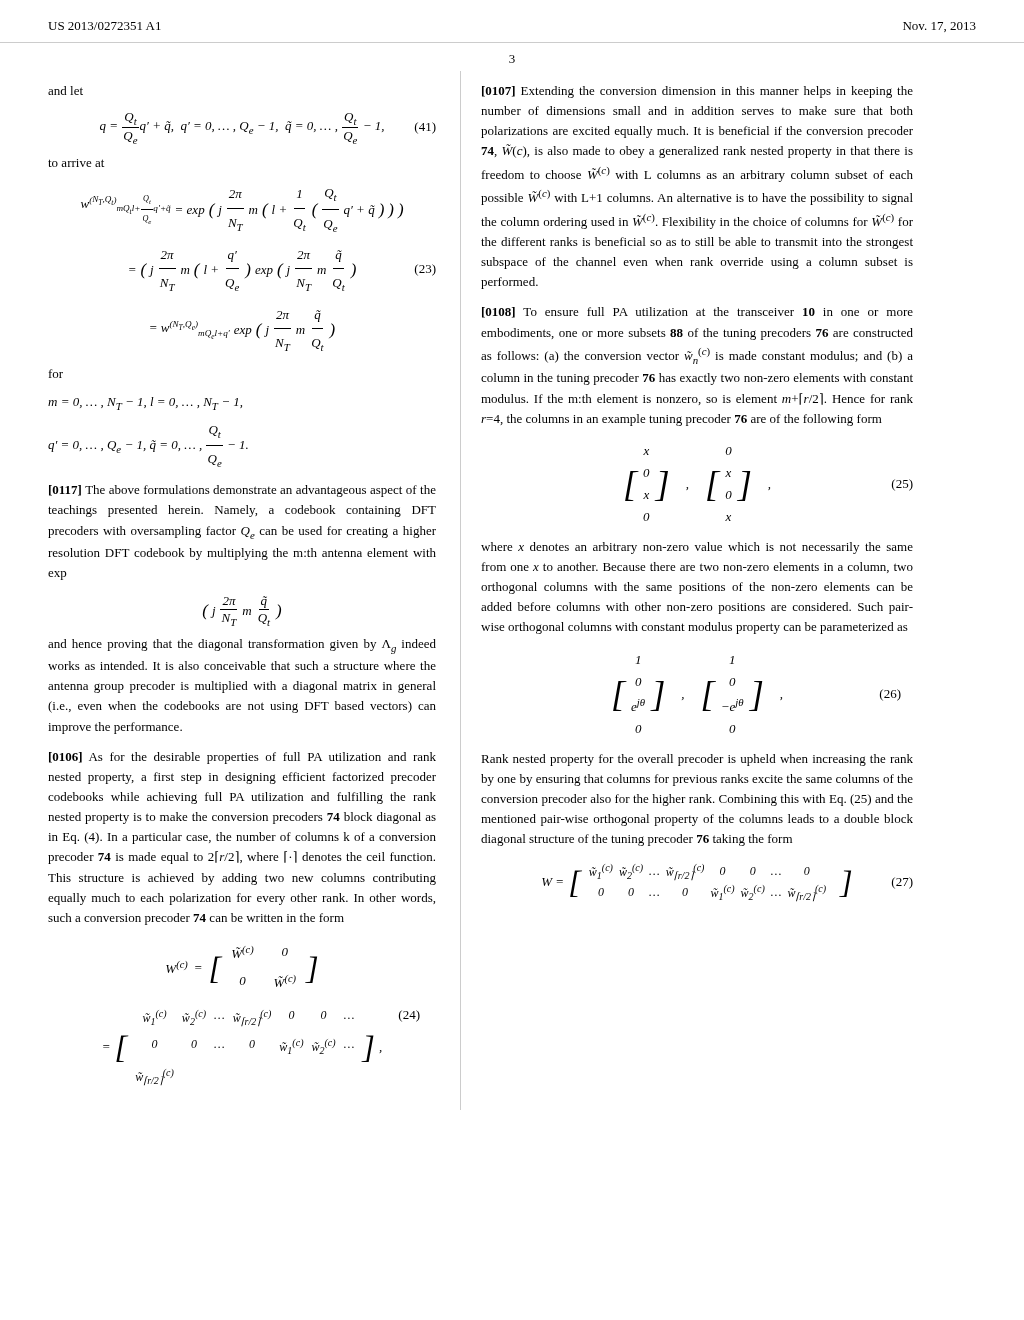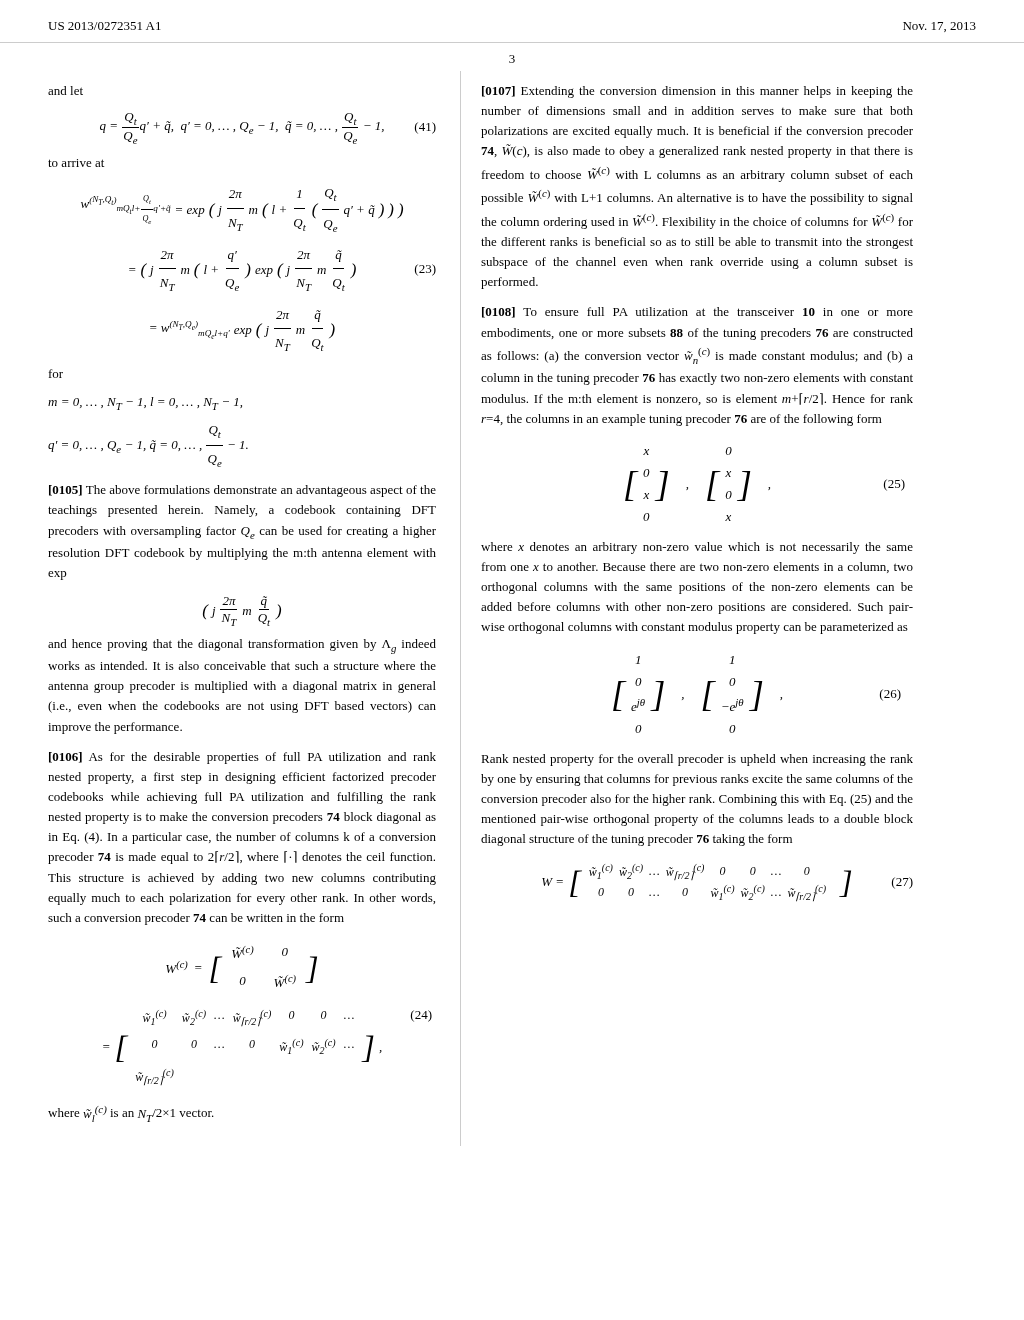--- a/index.html
+++ b/index.html
@@ -195,21 +195,21 @@
       <p style="margin-top:6px;margin-bottom:4px;">for</p>
       <div style="font-style:italic; line-height:2; margin-bottom:6px;">
         <div><i>m</i> = 0, …&nbsp;, <i>N<sub>T</sub></i> − 1, <i>l</i> = 0, …&nbsp;, <i>N<sub>T</sub></i> − 1,</div>
         <div><i>q</i>′ = 0, …&nbsp;, <i>Q<sub>e</sub></i> − 1, <i>q̃</i> = 0, …&nbsp;, <span class="frac" style="display:inline-flex;flex-direction:column;align-items:center;vertical-align:middle;">
               <span class="num" style="border-bottom:1px solid #000;padding:0 2px;"><i>Q<sub>t</sub></i></span>
               <span class="den"><i>Q<sub>e</sub></i></span>
             </span> − 1.</div>
       </div>
 
       <p>
-        <span class="para-label">[0105]</span>
+        <span class="para-label">[0117]</span>
         The above formulations demonstrate an advantageous aspect of the teachings presented herein. Namely, a codebook containing DFT precoders with oversampling factor <i>Q<sub>e</sub></i> can be used for creating a higher resolution DFT codebook by multiplying the m:th antenna element with exp
       </p>
 
       <div style="text-align:center; font-style:italic; margin: 6px 0 6px 0; display:flex; align-items:center; justify-content:center; gap:4px;">
         <span style="font-size:1.3em;">(</span>
         <span><i>j</i></span>
         <span class="frac" style="display:inline-flex;flex-direction:column;align-items:center;vertical-align:middle;">
             <span class="num" style="border-bottom:1px solid #000;padding:0 2px;">2π</span>
             <span class="den"><i>N<sub>T</sub></i></span>
           </span>
@@ -224,21 +224,21 @@
       <p>
         and hence proving that the diagonal transformation given by Λ<sub><i>g</i></sub> indeed works as intended. It is also conceivable that such a structure where the antenna group precoder is multiplied with a diagonal matrix in general (i.e., even when the codebooks are not using DFT based vectors) can improve the performance.
       </p>
 
       <p>
         <span class="para-label">[0106]</span>
         As for the desirable properties of full PA utilization and rank nested property, a first step in designing efficient factorized precoder codebooks while achieving full PA utilization and fulfilling the rank nested property is to make the conversion precoders <b>74</b> block diagonal as in Eq. (4). In a particular case, the number of columns k of a conversion precoder <b>74</b> is made equal to 2⌈<i>r</i>/2⌉, where ⌈·⌉ denotes the ceil function. This structure is achieved by adding two new columns contributing equally much to each polarization for every other rank. In other words, such a conversion precoder <b>74</b> can be written in the form
       </p>
 
       <div style="position:relative; margin: 6px 0 8px 0;">
-        <span style="position:absolute;right:4px;top:50%;transform:translateY(-50%); font-style:normal;">(24)</span>
+        <span style="position:absolute;right:16px;top:50%;transform:translateY(-50%); font-style:normal;">(24)</span>
         <div style="text-align:center; font-style:italic; line-height:1.9;">
 
           <div style="display:flex; align-items:center; justify-content:center; gap:6px; margin-bottom:4px;">
             <span><i>W</i><sup style="font-size:0.8em;">(<i>c</i>)</sup></span>
             <span>=</span>
             <span style="font-size:2.5em; font-weight:100; line-height:1;">[</span>
             <div style="display:grid; grid-template-columns:1fr 1fr; gap:2px 20px; padding:2px 4px;">
               <span style="text-align:center;"><i>W̃</i><sup style="font-size:0.8em;">(<i>c</i>)</sup></span>
               <span style="text-align:center;">0</span>
               <span style="text-align:center;">0</span>
@@ -266,42 +266,39 @@
               <span><i>w̃</i><sub>2</sub><sup>(<i>c</i>)</sup></span>
               <span>…</span>
               <span><i>w̃</i><sub>⌈<i>r</i>/2⌉</sub><sup>(<i>c</i>)</sup></span>
             </div>
             <span style="font-size:2.5em; font-weight:100; line-height:1;">]</span>
             <span>,</span>
           </div>
         </div>
       </div>
 
-      <p style="margin-top:6px;">
-        where <i>w̃<sub>l</sub><sup>(<i>c</i>)</sup></i> is an <i>N<sub>T</sub></i>/2×1 vector.
-      </p>
 
     </div>
 
     <div class="divider"></div>
 
     <div class="col-right">
 
       <p>
         <span class="para-label">[0107]</span>
         Extending the conversion dimension in this manner helps in keeping the number of dimensions small and in addition serves to make sure that both polarizations are excited equally much. It is beneficial if the conversion precoder <b>74</b>, <i>W̃</i>(<i>c</i>), is also made to obey a generalized rank nested property in that there is freedom to choose <i>W̃</i><sup>(<i>c</i>)</sup> with L columns as an arbitrary column subset of each possible <i>W̃</i><sup>(<i>c</i>)</sup> with L+1 columns. An alternative is to have the possibility to signal the column ordering used in <i>W̃</i><sup>(<i>c</i>)</sup>. Flexibility in the choice of columns for <i>W̃</i><sup>(<i>c</i>)</sup> for the different ranks is beneficial so as to still be able to transmit into the strongest subspace of the channel even when rank override using a column subset is performed.
       </p>
 
       <p>
         <span class="para-label">[0108]</span>
         To ensure full PA utilization at the transceiver <b>10</b> in one or more embodiments, one or more subsets <b>88</b> of the tuning precoders <b>76</b> are constructed as follows: (a) the conversion vector <i>w̃<sub>n</sub></i><sup>(<i>c</i>)</sup> is made constant modulus; and (b) a column in the tuning precoder <b>76</b> has exactly two non-zero elements with constant modulus. If the m:th element is nonzero, so is element <i>m</i>+⌈<i>r</i>/2⌉. Hence for rank <i>r</i>=4, the columns in an example tuning precoder <b>76</b> are of the following form
       </p>
 
       <div style="position:relative; margin: 8px 0 8px 0;">
-        <span style="position:absolute;right:8px;top:50%;transform:translateY(-50%); font-style:normal;">(25)</span>
+        <span style="position:absolute;right:0;top:50%;transform:translateY(-50%); font-style:normal;">(25)</span>
         <div style="text-align:center; font-style:italic; display:flex; align-items:center; justify-content:center; gap:16px;">
 
           <div style="display:flex; align-items:center; gap:2px;">
             <span style="font-size:2.8em; font-weight:100; line-height:1;">[</span>
             <div style="display:flex; flex-direction:column; align-items:center; gap:6px; padding:4px;">
               <span><i>x</i></span>
               <span>0</span>
               <span><i>x</i></span>
               <span>0</span>
             </div>

